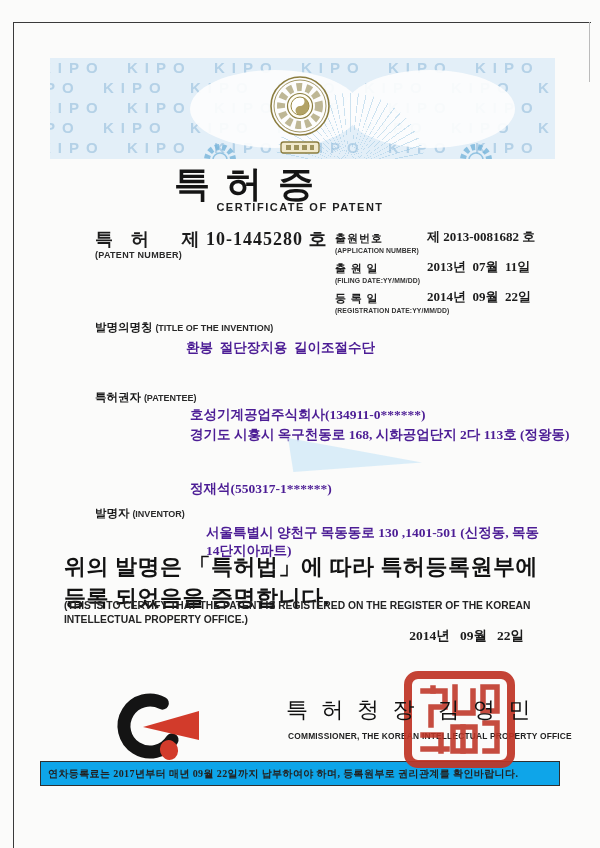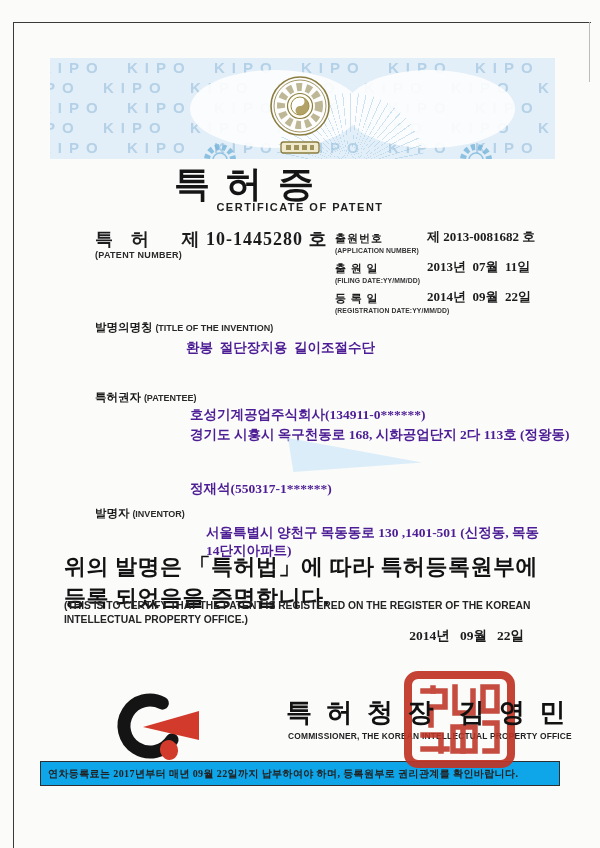--- a/index.html
+++ b/index.html
@@ -44,21 +44,21 @@
   .sec-label .lbl-en { font-size:9px; }
   .body-line { position:absolute; font-size:13.5px; font-weight:bold; color:#4c1d95; }
 
   .blue-smudge { position:absolute; left:288px; top:438px; width:134px; height:34px; background:#d2eaf7; clip-path:polygon(0 0, 100% 72%, 4% 100%); opacity:.8; }
 
   .statement-ko { position:absolute; left:64px; top:551px; width:482px; font-size:22px; font-weight:bold; line-height:1.42; letter-spacing:.5px; color:#121212; }
   .statement-en { position:absolute; left:64px; top:599px; width:486px; font-family:"Liberation Sans",sans-serif; font-size:10.3px; font-weight:bold; line-height:1.35; color:#242424; }
   .statement-date { position:absolute; left:280px; top:627px; width:244px; text-align:right; font-size:13.5px; font-weight:bold; }
 
   .kipo-logo { position:absolute; left:110px; top:686px; }
-  .comm-name { position:absolute; left:286px; top:695px; font-size:26px; font-weight:bold; white-space:pre; letter-spacing:4px; color:#111; z-index:3; }
+  .comm-name { position:absolute; left:286px; top:695px; font-size:22px; font-weight:normal; white-space:pre; letter-spacing:4px; color:#111; z-index:3; }
   .comm-en { position:absolute; left:288px; top:731px; font-family:"Liberation Sans",sans-serif; font-size:8.4px; font-weight:bold; letter-spacing:.2px; color:#222; z-index:1; }
   .seal { position:absolute; left:403px; top:671px; z-index:2; }
 
   .footer-note { position:absolute; left:40px; top:761px; width:520px; height:25px; border:1.3px solid #2f2f2f; background:#0ea5e9;
     font-size:10px; font-weight:bold; letter-spacing:.4px; color:#222; display:flex; align-items:center; padding-left:7px; white-space:pre; }
 </style>
 </head>
 <body>
 
 <div>

